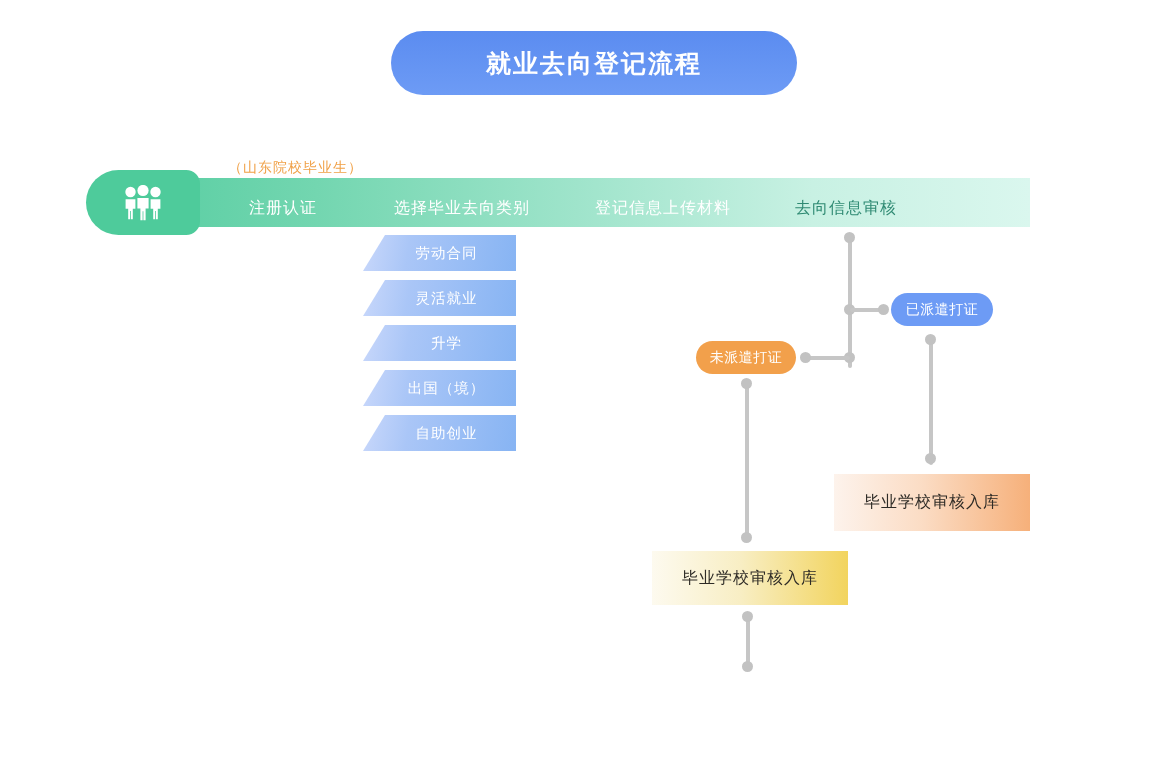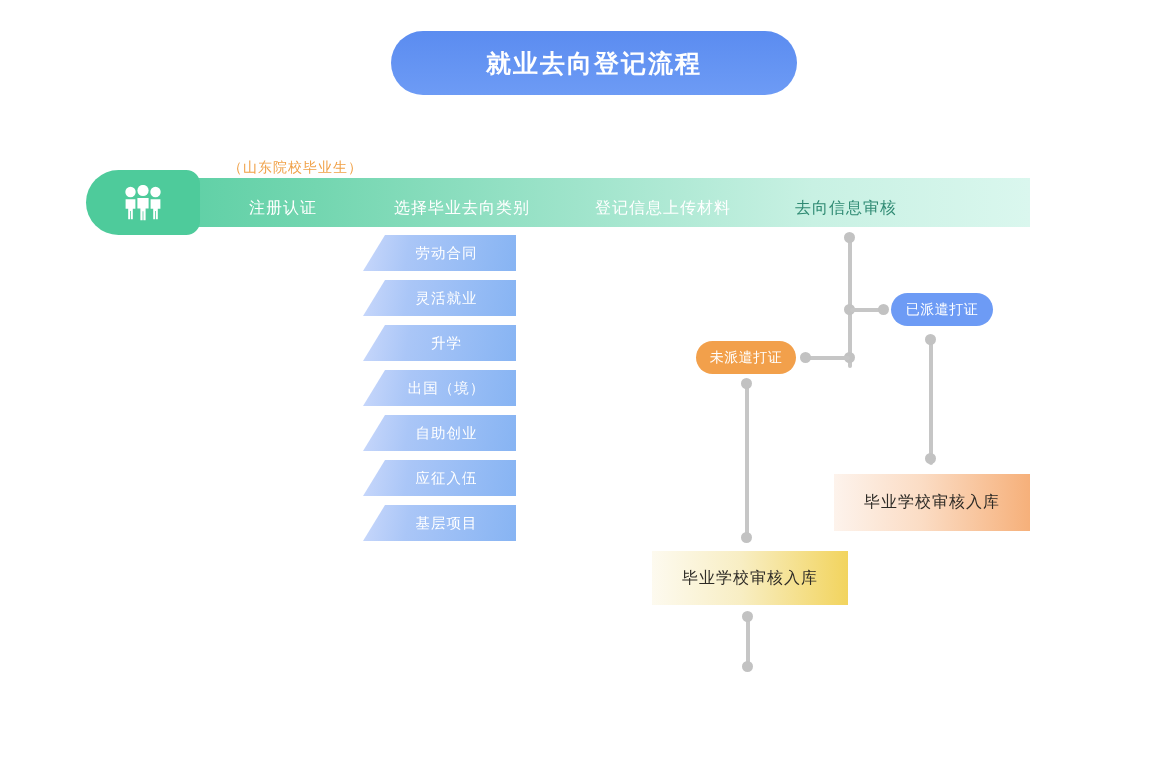--- a/index.html
+++ b/index.html
@@ -239,26 +239,20 @@
   </div>
   <div class="para" style="top:325px">
     <span class="para-text">升学</span>
   </div>
   <div class="para" style="top:370px">
     <span class="para-text">出国（境）</span>
   </div>
   <div class="para" style="top:415px">
     <span class="para-text">自助创业</span>
   </div>
-  <div class="para" style="top:460px">
-    <span class="para-text">应征入伍</span>
-  </div>
-  <div class="para" style="top:505px">
-    <span class="para-text">基层项目</span>
-  </div>
 
   <div class="line-v" style="left:848px; top:238px; height:130px;"></div>
   <div class="dot" style="left:844px; top:232px;"></div>
 
   <div class="dot" style="left:844px; top:304px;"></div>
   <div class="line-h" style="left:850px; top:308px; width:36px;"></div>
   <div class="dot" style="left:878px; top:304px;"></div>
 
   <div class="dot" style="left:844px; top:352px;"></div>
   <div class="line-h" style="left:806px; top:356px; width:44px;"></div>

